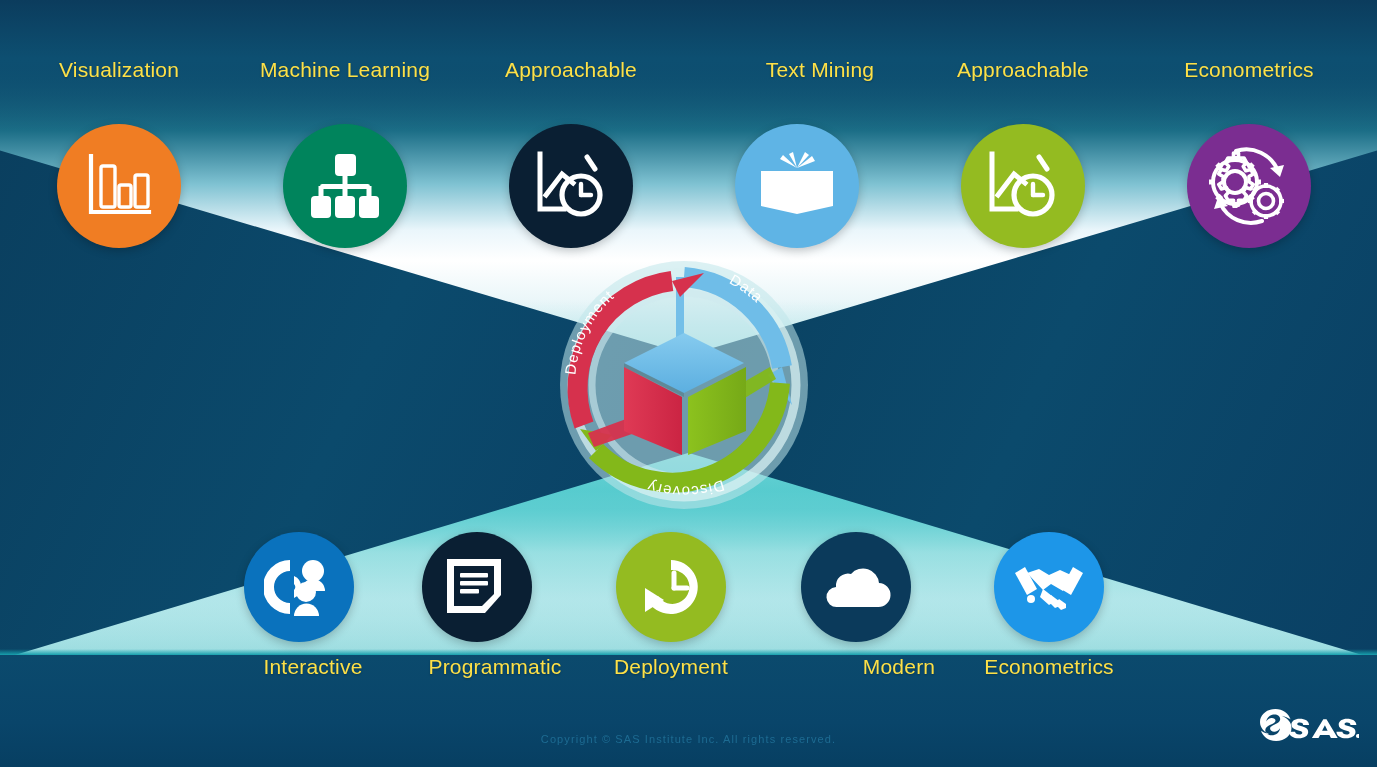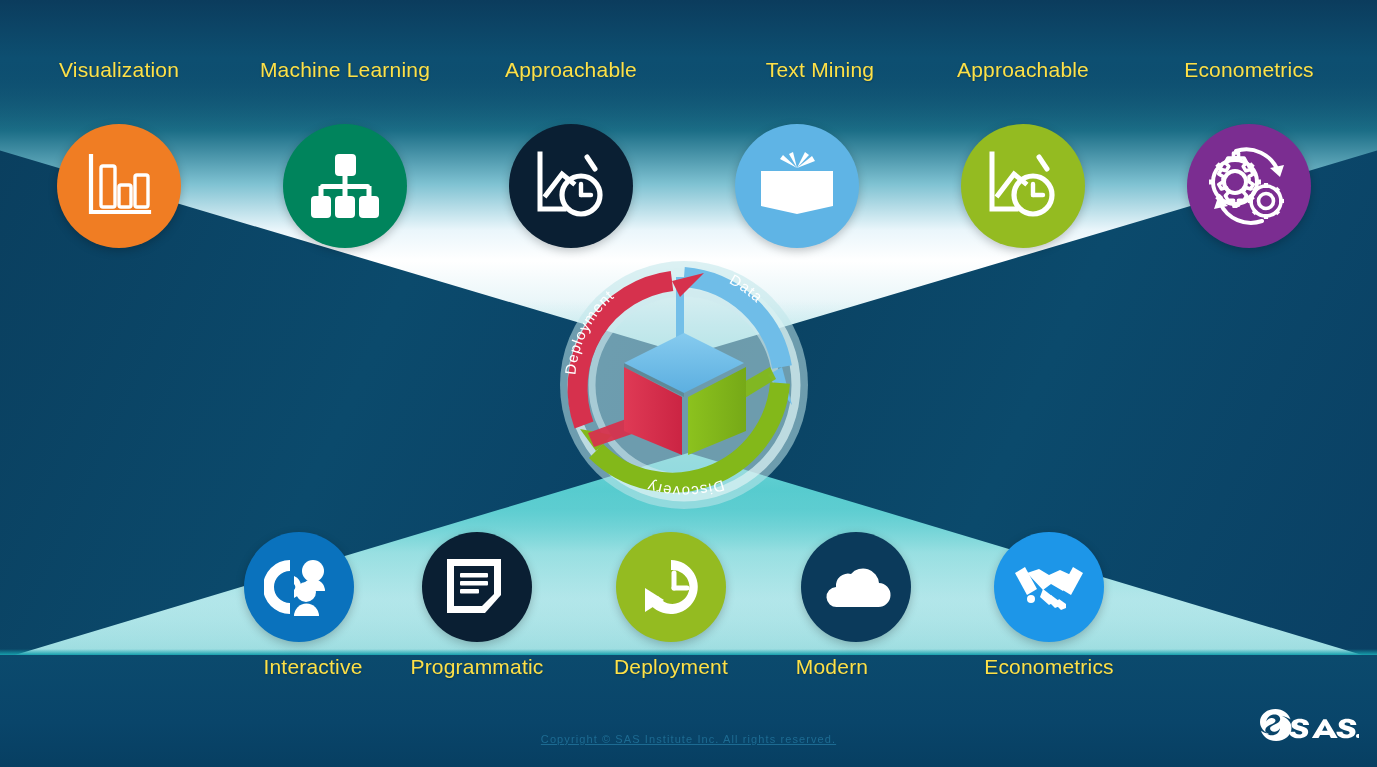--- a/index.html
+++ b/index.html
@@ -99,21 +99,20 @@
     transform: translate(-50%,-50%);
   }
   
   .copyright {
     position: absolute; left: 50%; bottom: 22px;
     transform: translateX(-50%);
     color: #1d6b92;
     font-size: 11px;
     letter-spacing: 1.1px;
     white-space: nowrap;
-    text-decoration: underline;
   }
   .sas-logo {
     position: absolute; right: 18px; bottom: 22px;
     display: flex; align-items: flex-end; gap: 0px;
   }
   .sas-logo svg { display:block; }
 </style>
 </head>
 <body>
 
@@ -353,23 +352,23 @@
         <path d="M30 30 l9 7 2 6 -5 3 -9 -8 z"></path>
         <path d="M38 36 l8 6 1 5 -5 2 -7 -7 z"></path>
         <path d="M46 40 l7 5 0 4 -5 2 -6 -6 z"></path>
         <circle cx="18" cy="40" r="4"></circle>
       </g>
     </svg>
   </div>
 
   <div class="row-labels bottom-labels">
     <div class="label" style="left:313px">Interactive</div>
-    <div class="label" style="left:477px">Programmatic</div>
+    <div class="label" style="left:495px">Programmatic</div>
     <div class="label" style="left:671px">Deployment</div>
-    <div class="label" style="left:832px">Modern</div>
+    <div class="label" style="left:899px">Modern</div>
     <div class="label" style="left:1049px">Econometrics</div>
   </div>
 
   <div class="copyright">Copyright © SAS Institute Inc. All rights reserved.</div>
 
   <div class="sas-logo">
     <svg width="104" height="40" viewBox="0 0 104 40">
       <g fill="#ffffff">
         <path d="M20.5 4 C12 4 5 9.5 5 17 c0 6 4.2 9.8 9.4 12.3 c-4.6 -1 -8.4 -3.6 -8.4 -3.6 c1.8 6 8 10.3 15.2 10.3 c8.6 0 15.3 -5.6 15.3 -13 c0 -6.2 -4.4 -9.8 -9.8 -12.2 c4.6 1 8.8 3.5 8.8 3.5 C33.8 8.3 27.7 4 20.5 4 Z M19.6 9.4 c3.1 0 5.6 1.9 5.6 4.6 c0 2 -1.3 3.3 -3.1 4.2 l-4.4 2.2 c-1.7 0.9 -2.6 1.8 -2.6 3.2 c0 1.9 1.8 3.1 4.1 3.1 c2.6 0 4.6 -1.4 5.6 -3.3 l0.2 0.1 c-0.6 4 -4 6.8 -8.3 6.8 c-3.6 0 -6.4 -2.1 -6.4 -5 c0 -2.2 1.5 -3.6 3.6 -4.7 l4.3 -2.2 c1.6 -0.8 2.3 -1.6 2.3 -2.8 c0 -1.6 -1.6 -2.7 -3.7 -2.7 c-2.5 0 -4.4 1.4 -5.3 3.4 l-0.2 -0.1 c0.7 -3.8 3.9 -6.8 8.3 -6.8 Z"></path>
         <path d="M44.6 13.8 c-4.6 0 -8.2 2.3 -8.2 5.9 c0 2.7 2 4.2 5.3 5.2 l3.4 1 c1.5 0.5 2.2 0.9 2.2 1.8 c0 1.1 -1.2 1.8 -3.1 1.8 c-2.4 0 -3.8 -1 -4.1 -2.8 h-6 c0.2 4.1 3.9 6.6 9.8 6.6 c5.4 0 9.3 -2.5 9.3 -6.3 c0 -2.8 -1.8 -4.4 -5.6 -5.5 l-3.5 -1 c-1.4 -0.4 -1.9 -0.8 -1.9 -1.5 c0 -0.9 1 -1.5 2.6 -1.5 c2 0 3.2 0.8 3.4 2.4 h5.9 c-0.3 -3.9 -3.8 -6.1 -9.5 -6.1 Z"></path>

